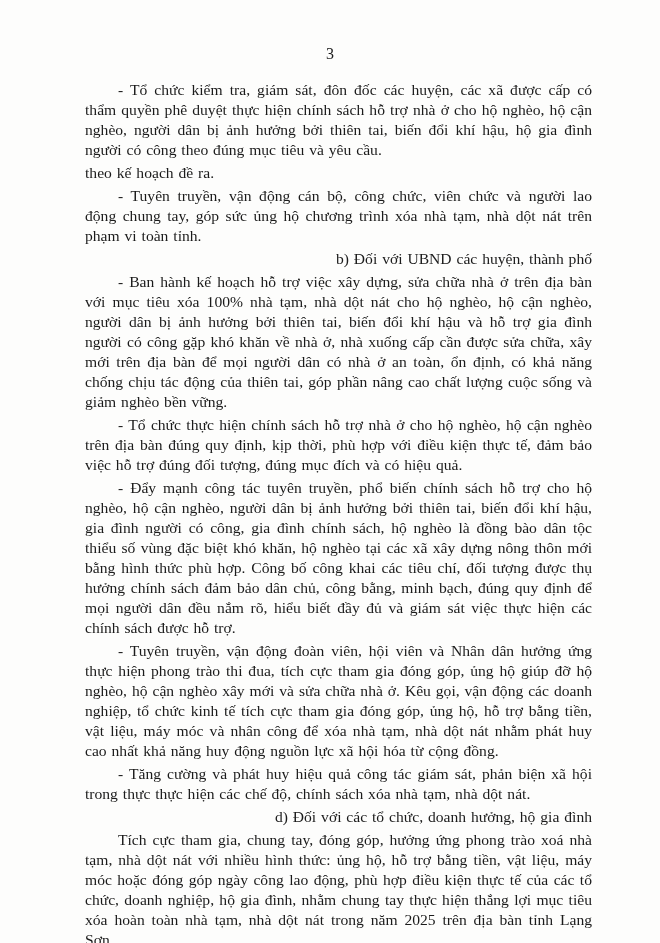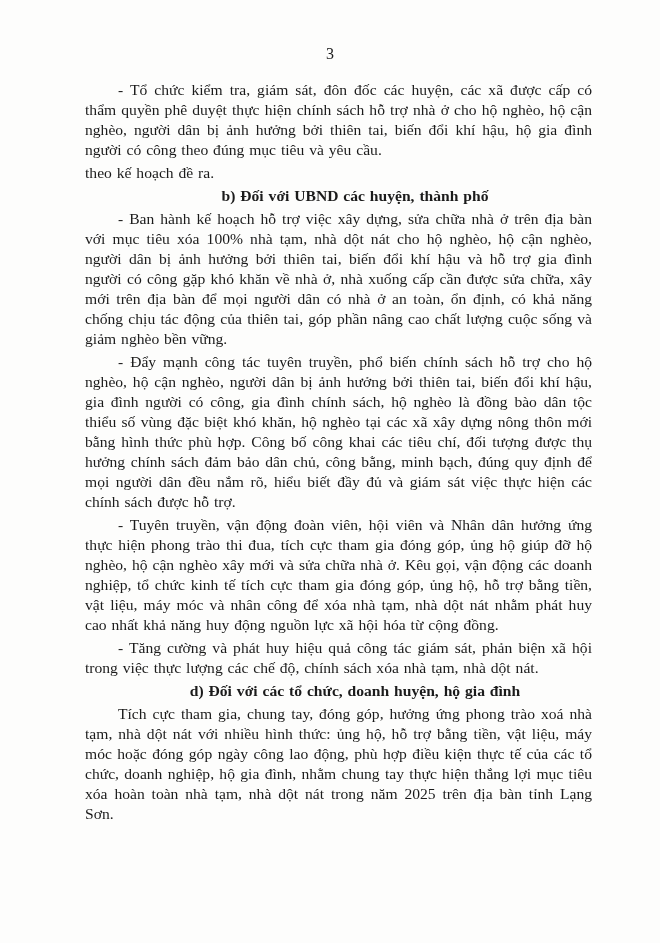--- a/index.html
+++ b/index.html
@@ -39,33 +39,34 @@
   }
   .doc-body p.para {
     margin: 0 0 3px 0;
     text-indent: 33px;
     word-spacing: 1px;
   }
   .doc-body p.continuation {
     text-indent: 0;
   }
   .doc-body p.heading {
-    text-align: center;
-    font-weight: bold;
+    text-align: right;
   }
 </style>
 </head>
 <body>
 
 <div class="page">
   <div class="page-number">3</div>
   <div class="doc-body">
       <p class="para bullet">- Tổ chức kiểm tra, giám sát, đôn đốc các huyện, các xã được cấp có thẩm quyền phê duyệt thực hiện chính sách hỗ trợ nhà ở cho hộ nghèo, hộ cận nghèo, người dân bị ảnh hưởng bởi thiên tai, biến đổi khí hậu, hộ gia đình người có công theo đúng mục tiêu và yêu cầu.</p>
       <p class="para continuation">theo kế hoạch đề ra.</p>
+      <p class="para bullet">- Tuyên truyền, vận động cán bộ, công chức, viên chức và người lao động chung tay, góp sức ủng hộ chương trình xóa nhà tạm, nhà dột nát trên phạm vi toàn tỉnh.</p>
       <p class="para heading">b) Đối với UBND các huyện, thành phố</p>
       <p class="para bullet">- Ban hành kế hoạch hỗ trợ việc xây dựng, sửa chữa nhà ở trên địa bàn với mục tiêu xóa 100% nhà tạm, nhà dột nát cho hộ nghèo, hộ cận nghèo, người dân bị ảnh hưởng bởi thiên tai, biến đổi khí hậu và hỗ trợ gia đình người có công gặp khó khăn về nhà ở, nhà xuống cấp cần được sửa chữa, xây mới trên địa bàn để mọi người dân có nhà ở an toàn, ổn định, có khả năng chống chịu tác động của thiên tai, góp phần nâng cao chất lượng cuộc sống và giảm nghèo bền vững.</p>
+      <p class="para bullet">- Tổ chức thực hiện chính sách hỗ trợ nhà ở cho hộ nghèo, hộ cận nghèo trên địa bàn đúng quy định, kịp thời, phù hợp với điều kiện thực tế, đảm bảo việc hỗ trợ đúng đối tượng, đúng mục đích và có hiệu quả.</p>
       <p class="para bullet">- Đẩy mạnh công tác tuyên truyền, phổ biến chính sách hỗ trợ cho hộ nghèo, hộ cận nghèo, người dân bị ảnh hưởng bởi thiên tai, biến đổi khí hậu, gia đình người có công, gia đình chính sách, hộ nghèo là đồng bào dân tộc thiểu số vùng đặc biệt khó khăn, hộ nghèo tại các xã xây dựng nông thôn mới bằng hình thức phù hợp. Công bố công khai các tiêu chí, đối tượng được thụ hưởng chính sách đảm bảo dân chủ, công bằng, minh bạch, đúng quy định để mọi người dân đều nắm rõ, hiểu biết đầy đủ và giám sát việc thực hiện các chính sách được hỗ trợ.</p>
       <p class="para bullet">- Tuyên truyền, vận động đoàn viên, hội viên và Nhân dân hưởng ứng thực hiện phong trào thi đua, tích cực tham gia đóng góp, ủng hộ giúp đỡ hộ nghèo, hộ cận nghèo xây mới và sửa chữa nhà ở. Kêu gọi, vận động các doanh nghiệp, tổ chức kinh tế tích cực tham gia đóng góp, ủng hộ, hỗ trợ bằng tiền, vật liệu, máy móc và nhân công để xóa nhà tạm, nhà dột nát nhằm phát huy cao nhất khả năng huy động nguồn lực xã hội hóa từ cộng đồng.</p>
-      <p class="para bullet">- Tăng cường và phát huy hiệu quả công tác giám sát, phản biện xã hội trong việc thực lượng các chế độ, chính sách xóa nhà tạm, nhà dột nát.</p>
-      <p class="para heading">d) Đối với các tổ chức, doanh huyện, hộ gia đình</p>
+      <p class="para bullet">- Tăng cường và phát huy hiệu quả công tác giám sát, phản biện xã hội trong thực thực hiện các chế độ, chính sách xóa nhà tạm, nhà dột nát.</p>
+      <p class="para heading">d) Đối với các tổ chức, doanh hưởng, hộ gia đình</p>
       <p class="para plain">Tích cực tham gia, chung tay, đóng góp, hưởng ứng phong trào xoá nhà tạm, nhà dột nát với nhiều hình thức: ủng hộ, hỗ trợ bằng tiền, vật liệu, máy móc hoặc đóng góp ngày công lao động, phù hợp điều kiện thực tế của các tổ chức, doanh nghiệp, hộ gia đình, nhằm chung tay thực hiện thắng lợi mục tiêu xóa hoàn toàn nhà tạm, nhà dột nát trong năm 2025 trên địa bàn tỉnh Lạng Sơn.</p>
     </div>
 </div>
 
 </body></html>

